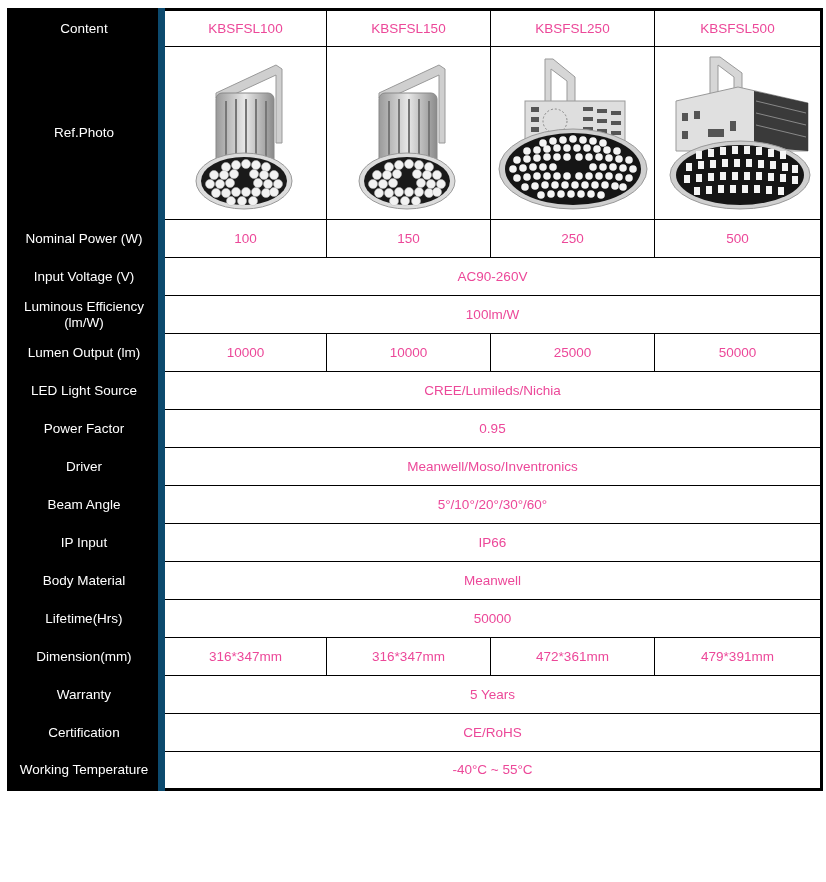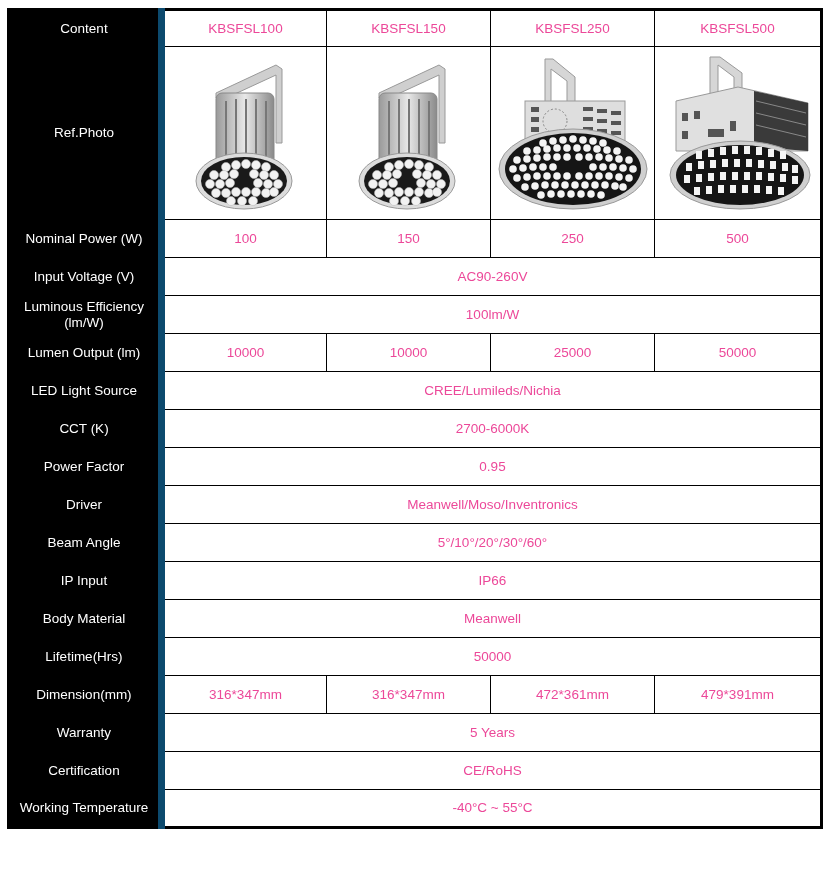--- a/index.html
+++ b/index.html
@@ -329,24 +329,20 @@
       <td>10000</td>
       <td>10000</td>
       <td>25000</td>
       <td>50000</td>
     </tr>
     <tr>
       <td class="label">LED Light Source</td>
       <td colspan="4">CREE/Lumileds/Nichia</td>
     </tr>
     <tr>
-      <td class="label">CCT (K)</td>
-      <td colspan="4">2700-6000K</td>
-    </tr>
-    <tr>
       <td class="label">Power Factor</td>
       <td colspan="4">0.95</td>
     </tr>
     <tr>
       <td class="label">Driver</td>
       <td colspan="4">Meanwell/Moso/Inventronics</td>
     </tr>
     <tr>
       <td class="label">Beam Angle</td>
       <td colspan="4">5°/10°/20°/30°/60°</td>

